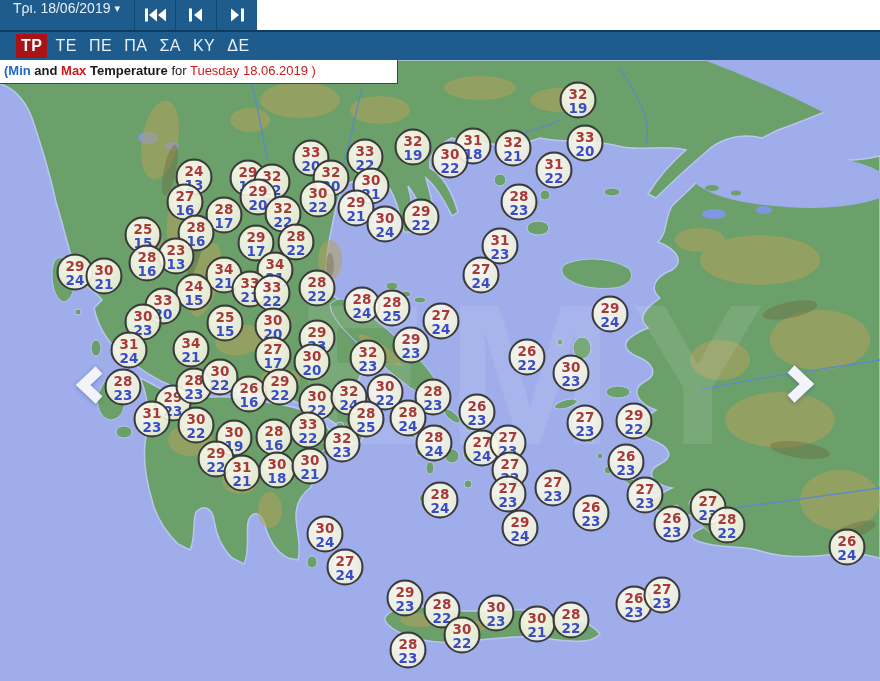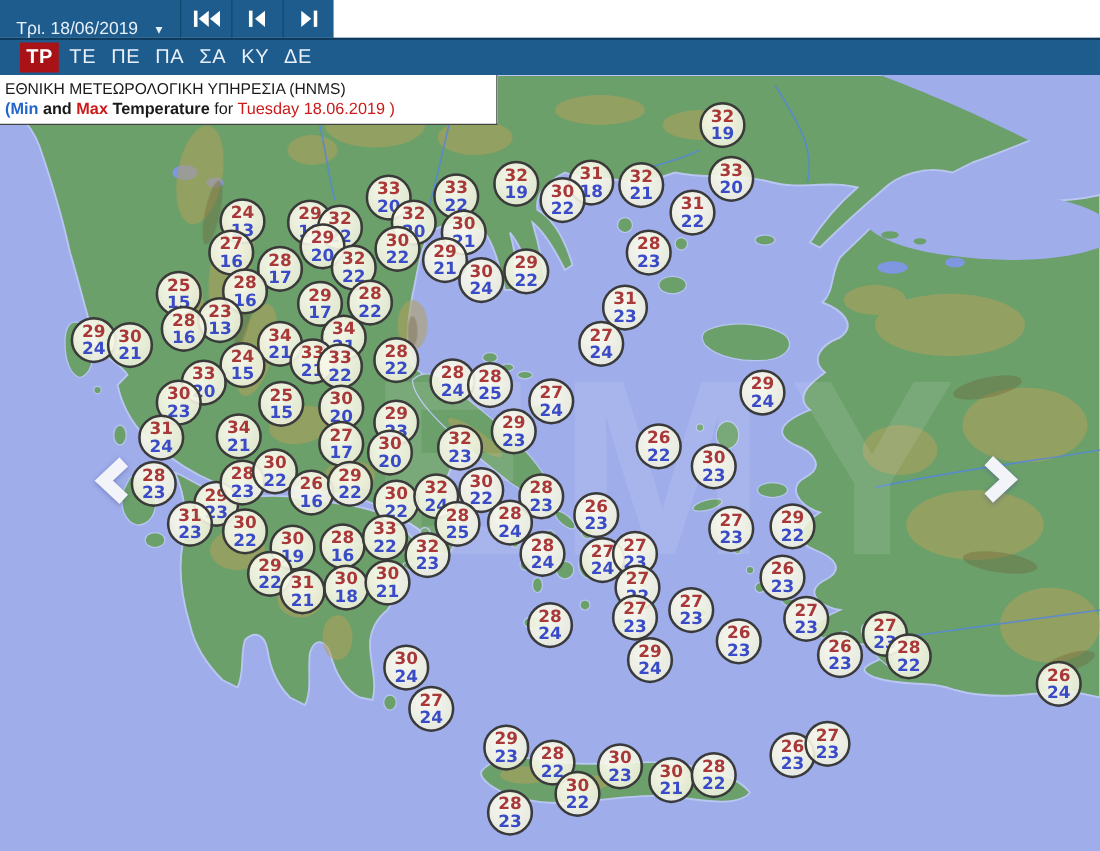--- a/index.html
+++ b/index.html
@@ -10,21 +10,21 @@
     --max-red:#a93939; --min-blue:#3a4bc8;
     --legend-blue:#2266cc; --legend-red:#cc1a1a;
   }
   *{margin:0;padding:0;box-sizing:border-box}
   body{font-family:"Liberation Sans","DejaVu Sans",sans-serif;background:#fff;width:880px}
   .app{position:relative;width:880px;height:681px;overflow:hidden;background:#fff}
 
   
   .topbar{display:flex;height:30px;background:#fff}
   .topbar-left{display:flex;background:var(--bar-blue);height:30px}
-  .date-btn{display:flex;align-items:flex-end;gap:14px;padding:0 14px 0 13px;color:var(--bar-text);
+  .date-btn{display:flex;align-items:flex-start;gap:4px;padding:0 14px 0 13px;color:var(--bar-text);
     font-size:14px;cursor:pointer;white-space:nowrap}
   .caret{font-size:11px;margin-top:2px}
   .nav-btn{width:41px;display:flex;align-items:center;justify-content:center;cursor:pointer;
     border-left:1px solid var(--bar-sep)}
   .nav-btn svg{display:block}
   .topbar-spacer{flex:1;background:#fff}
 
   
   .daybar{display:flex;align-items:center;height:30px;background:var(--bar-blue);
     border-top:2px solid var(--bar-blue-dark);padding-left:16px;gap:0}
@@ -757,17 +757,16 @@
         <polyline points="24,5 8,20 24,35" fill="none" stroke="#f2f4fa" stroke-width="10"></polyline>
       </svg>
     </div>
     <div class="chev" id="chevR" style="left: 800px; top: 326px;">
       <svg width="30" height="40" viewBox="0 0 30 40">
         <polyline points="6,5 22,20 6,35" fill="none" stroke="#f2f4fa" stroke-width="10"></polyline>
       </svg>
     </div>
 
     <div class="legend">
-      <div class="l1">ΕΘΝΙΚΗ ΜΕΤΕΩΡΟΛΟΓΙΚΗ ΥΠΗΡΕΣΙΑ (HNMS)</div>
       <div class="l3" id="legendL3"><span class="lp blue b">(Min </span><span class="lp black b">and </span><span class="lp red b">Max </span><span class="lp black b">Temperature </span><span class="lp black">for </span><span class="lp red">Tuesday 18.06.2019 )</span></div>
     </div>
   </div>
 </div>
 
 </body></html>

